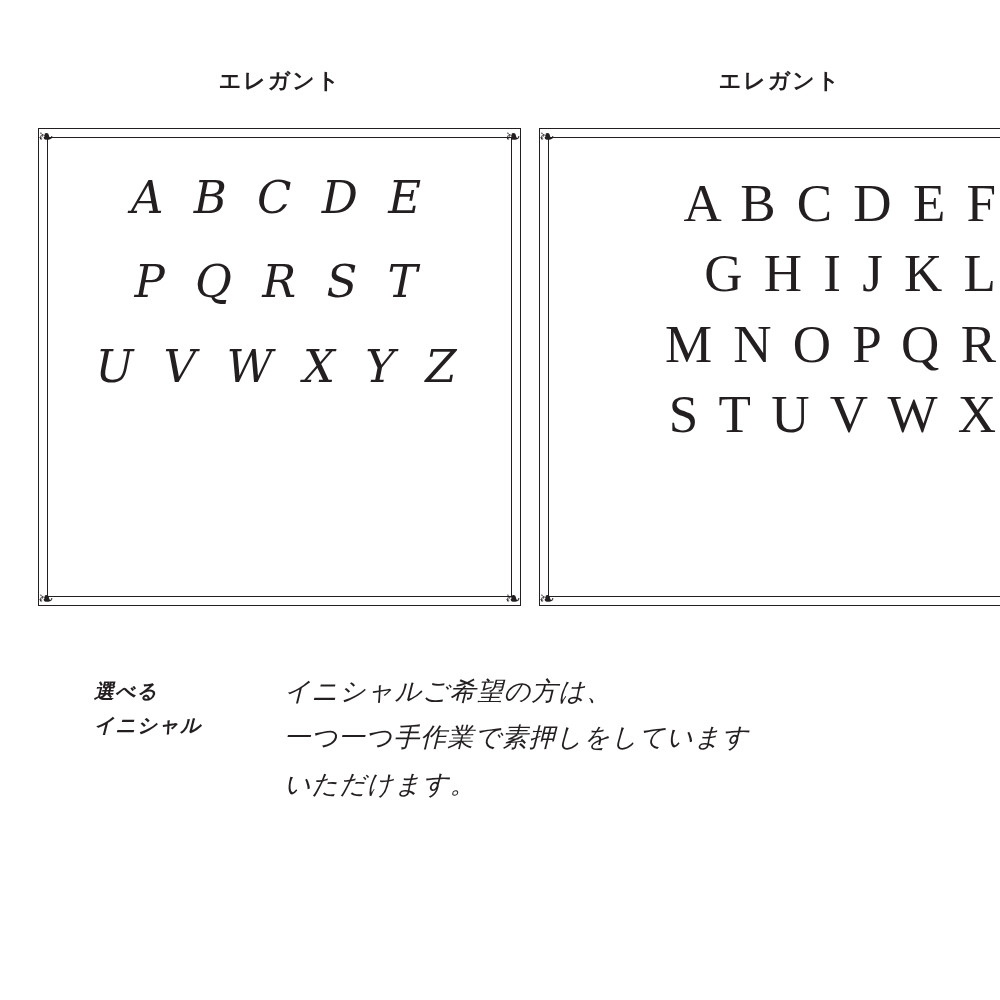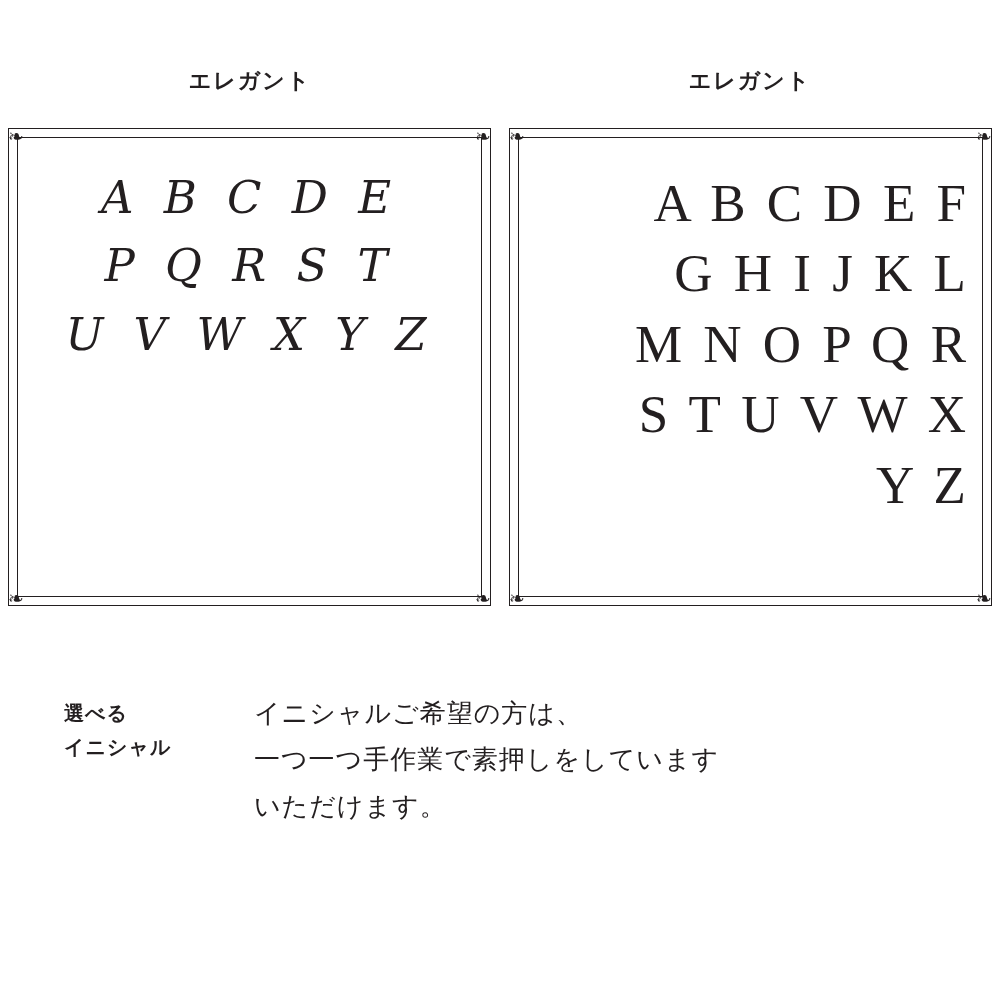--- a/index.html
+++ b/index.html
@@ -12,20 +12,21 @@
     height: 1000px;
     font-family: "Liberation Sans", sans-serif;
     color: #231f20;
     position: relative;
     overflow: hidden;
   }
 
   .page {
     position: absolute;
     inset: 0;
+    margin-left: 30px;
   }
 
   
   .headings {
     position: absolute;
     top: 66px;
     left: 0;
     width: 1000px;
     display: flex;
   }
@@ -93,20 +94,21 @@
   .alpha-script {
     font-family: "DejaVu Serif", serif;
     font-style: italic;
     font-size: 45px;
     line-height: 1.52;
     letter-spacing: 7px;
     color: #231f20;
     text-align: center;
     padding-top: 10px;
     word-spacing: 2px;
+    gap: 16px;
   }
   .alpha-script .row {
     display: block;
     white-space: nowrap;
   }
 
   
   .alpha-roman {
     font-family: "Liberation Serif", "DejaVu Serif", serif;
     font-size: 53px;
@@ -119,24 +121,25 @@
   }
   .alpha-roman .row {
     display: block;
     white-space: nowrap;
   }
 
   
   .bottom {
     position: absolute;
     left: 64px;
-    top: 690px;
+    top: 668px;
     width: 900px;
     display: flex;
     align-items: flex-start;
+    font-style: italic;
   }
   .bottom-label {
     width: 190px;
     font-size: 20px;
     font-weight: bold;
     line-height: 1.7;
     color: #231f20;
     text-align: left;
     padding-top: 6px;
     letter-spacing: 1px;
@@ -182,21 +185,20 @@
       <div class="frame-inner"></div>
       <span class="corner tl">❧</span>
       <span class="corner tr">❧</span>
       <span class="corner bl">❧</span>
       <span class="corner br">❧</span>
       <div class="alphabet alpha-roman">
         <span class="row">A B C D E F</span>
         <span class="row">G H I J K L</span>
         <span class="row">M N O P Q R</span>
         <span class="row">S T U V W X</span>
-        <span class="row">Y Z</span>
       </div>
     </div>
 
   </div>
 
   <div class="bottom">
     <div class="bottom-label">
       <span class="l1">選べる</span>
       <span class="l2">イニシャル</span>
     </div>

